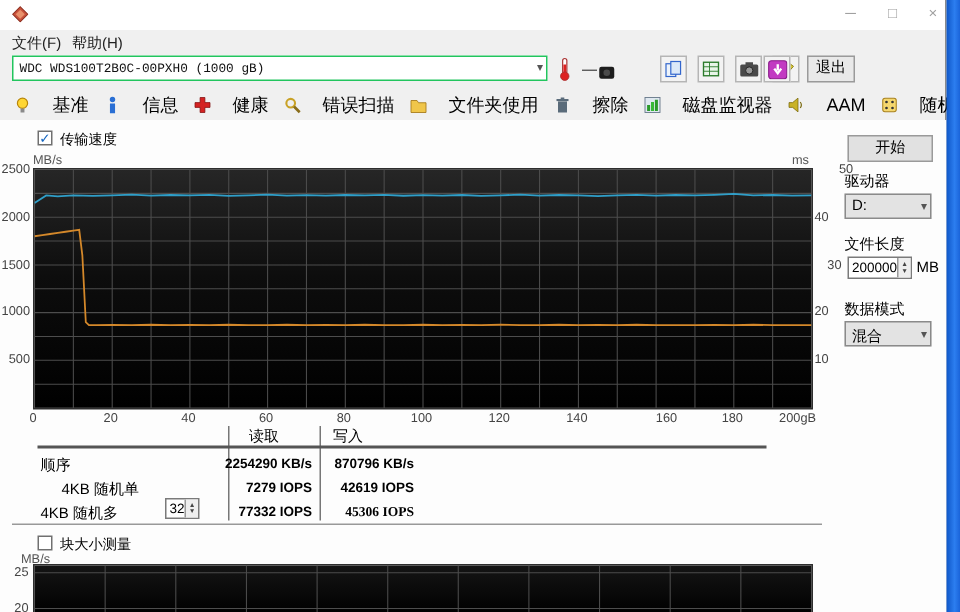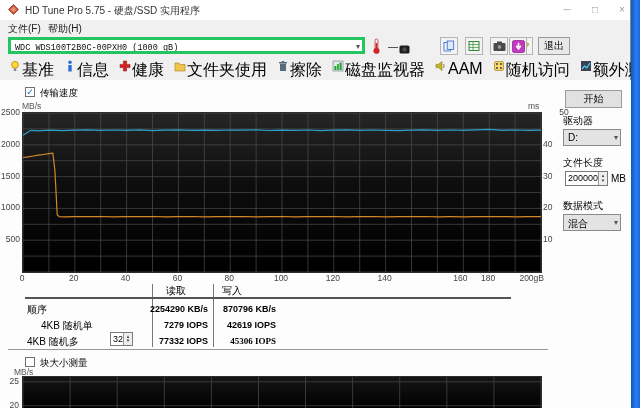--- a/index.html
+++ b/index.html
@@ -13,31 +13,31 @@
   #titlebar{position:absolute;left:0;top:0;width:630px;height:20px;background:#ffffff;}
   #app-icon{position:absolute;left:8px;top:4px;width:11px;height:11px;}
   #app-icon svg{display:block;}
   #title-text{position:absolute;left:25px;top:4px;font-size:10px;color:#333;white-space:nowrap;}
   .winctl{position:absolute;top:2px;width:22px;height:16px;text-align:center;font-size:10px;color:#a0a0a0;line-height:16px;}
   
   #menubar{position:absolute;left:0;top:20px;width:630px;height:16px;background:#f0f0f0;}
   .menu-item{position:absolute;top:2px;font-size:10px;color:#222;padding:0 4px;}
   
   #toolbar{position:absolute;left:0;top:36px;width:630px;height:21px;background:#f0f0f0;}
-  .combo{background:#fff;border:3px solid #22c55e;box-sizing:border-box;overflow:hidden;}
+  .combo{background:#fff;border:1px solid #22c55e;box-sizing:border-box;overflow:hidden;}
   #drive-combo{position:absolute;left:8px;top:1px;width:357px;height:17px;}
   #drive-combo .cv{position:absolute;left:4px;top:3px;font-size:8.5px;font-family:"Liberation Mono","DejaVu Sans Mono",monospace;color:#111;white-space:nowrap;}
   .combo-arrow{position:absolute;right:2px;top:2px;font-size:8px;color:#555;}
   #temp-dash{position:absolute;left:388px;top:5px;font-size:10px;color:#222;}
   .tbtn{position:absolute;top:1px;width:18px;height:18px;background:#f3f3f3;border:1px solid #b5b5b5;box-sizing:border-box;display:flex;align-items:center;justify-content:center;}
   #exit-btn{position:absolute;left:538px;top:1px;width:32px;height:18px;background:#e9e9e9;border:1px solid #9a9a9a;box-sizing:border-box;
             font-size:10px;text-align:center;line-height:16px;color:#000;}
   
   #tabbar{position:absolute;left:4px;top:56px;height:24px;display:flex;align-items:flex-end;}
-  .tab{display:flex;gap:1px;height:20px;padding:0 5px;font-size:16px;color:#000;white-space:nowrap;}
+  .tab{display:flex;align-items:center;gap:14px;height:20px;padding:0 5px;font-size:12px;color:#000;white-space:nowrap;}
   .tab.selected{background:#fafafa;border:1px solid #9a9a9a;border-bottom:none;height:23px;}
   .ticon{width:12px;height:12px;display:inline-block;}
   .ticon svg{display:block;}
   
   #content{position:absolute;left:0;top:80px;width:631px;height:328px;background:#fdfdfd;}
   .chk{position:absolute;width:10px;height:10px;background:#fff;border:1px solid #707070;box-sizing:border-box;
        font-size:9px;line-height:8px;text-align:center;color:#1566c0;font-weight:bold;}
   .chk-label{position:absolute;font-size:9.5px;color:#000;white-space:nowrap;}
   .axis-unit{position:absolute;font-size:8.5px;color:#555;}
   .tick{position:absolute;font-size:8.5px;color:#444;white-space:nowrap;}
@@ -67,21 +67,20 @@
 <div id="screen">
   <div id="window">
 
     <div id="titlebar">
       <span id="app-icon">
         <svg width="11" height="11" viewBox="0 0 11 11">
             <polygon points="5.5,0.5 10.5,5.5 5.5,10.5 0.5,5.5" fill="#c8503a" stroke="#8a2a1a" stroke-width="0.7"></polygon>
             <polygon points="5.5,2.5 8.5,5.5 5.5,8.5 2.5,5.5" fill="#e8906a"></polygon>
           </svg>
       </span>
-      <span id="title-text">HD Tune Pro 5.75 - 硬盘/SSD 实用程序</span>
       <span class="winctl" style="left:556px;">─</span>
       <span class="winctl" style="left:584px;">□</span>
       <span class="winctl" style="left:611px;">×</span>
     </div>
 
     <div id="menubar">
       <span class="menu-item" style="left:4px;">文件(F)</span>
       <span class="menu-item" style="left:44px;">帮助(H)</span>
     </div>
 
@@ -159,20 +158,29 @@
           </span>
           <span>信息</span>
         </div>
         <div class="tab">
           <span class="ticon">
             <svg width="12" height="12" viewBox="0 0 12 12">
               <path d="M4.4 1 h3.2 v3.4 H11 v3.2 H7.6 V11 H4.4 V7.6 H1 V4.4 h3.4 z" fill="#d42222" stroke="#801010" stroke-width="0.5"></path>
             </svg>
           </span>
           <span>健康</span>
+        </div>
+        <div class="tab">
+          <span class="ticon">
+            <svg width="12" height="12" viewBox="0 0 12 12">
+              <circle cx="4.8" cy="4.8" r="2.9" fill="none" stroke="#c9a227" stroke-width="1.4"></circle>
+              <line x1="7" y1="7" x2="10.8" y2="10.8" stroke="#8a6d1a" stroke-width="1.8"></line>
+            </svg>
+          </span>
+          <span>错误扫描</span>
         </div>
         <div class="tab">
           <span class="ticon">
             <svg width="12" height="12" viewBox="0 0 12 12">
               <path d="M1 3 h4 l1 1.5 h5 V11 H1 z" fill="#f0c64a" stroke="#a87d1d" stroke-width="0.6"></path>
             </svg>
           </span>
           <span>文件夹使用</span>
         </div>
         <div class="tab">
@@ -324,32 +332,32 @@
             <line x1="0" y1="28.7" x2="518" y2="28.7"></line>
           </g>
         </svg>
     <span class="tick" style="left: 0px; top: 27px; width: 20px; text-align: right;">2500</span>
         <span class="tick" style="left: 0px; top: 58.8px; width: 20px; text-align: right;">2000</span>
         <span class="tick" style="left: 0px; top: 90.6px; width: 20px; text-align: right;">1500</span>
         <span class="tick" style="left: 0px; top: 122.4px; width: 20px; text-align: right;">1000</span>
         <span class="tick" style="left: 0px; top: 154.2px; width: 20px; text-align: right;">500</span>
         <span class="tick" style="left: 543px; top: 27px; width: 18px; text-align: center; padding-left: 12px;">50</span>
         <span class="tick" style="left: 543px; top: 58.8px; width: 18px; text-align: left;">40</span>
-        <span class="tick" style="left: 543px; top: 90.6px; width: 18px; text-align: left;">30</span>
+        <span class="tick" style="left: 543px; top: 90.6px; width: 18px; text-align: right;">30</span>
         <span class="tick" style="left: 543px; top: 122.4px; width: 18px; text-align: left;">20</span>
         <span class="tick" style="left: 543px; top: 154.2px; width: 18px; text-align: left;">10</span>
         <span class="tick" style="left: 7px; top: 193px; width: 30px; text-align: center;">0</span>
         <span class="tick" style="left: 58.8px; top: 193px; width: 30px; text-align: center;">20</span>
         <span class="tick" style="left: 110.6px; top: 193px; width: 30px; text-align: center;">40</span>
         <span class="tick" style="left: 162.4px; top: 193px; width: 30px; text-align: center;">60</span>
         <span class="tick" style="left: 214.2px; top: 193px; width: 30px; text-align: center;">80</span>
         <span class="tick" style="left: 266px; top: 193px; width: 30px; text-align: center;">100</span>
         <span class="tick" style="left: 317.8px; top: 193px; width: 30px; text-align: center;">120</span>
         <span class="tick" style="left: 369.6px; top: 193px; width: 30px; text-align: center;">140</span>
-        <span class="tick" style="left: 421.4px; top: 193px; width: 30px; text-align: center; margin-left: 24px;">160</span>
+        <span class="tick" style="left: 421.4px; top: 193px; width: 30px; text-align: right;">160</span>
         <span class="tick" style="left: 473.2px; top: 193px; width: 30px; text-align: center;">180</span>
         <span class="tick" style="left: 512px; top: 193px; width: 32px; text-align: right;">200gB</span>
         <span class="tick" style="left: 0px; top: 295.776px; width: 19px; text-align: right;">25</span>
         <span class="tick" style="left: 0px; top: 319.657px; width: 19px; text-align: right;">20</span>
       </div>
 
     <div id="start-btn">开始</div>
     <span class="side-label" style="left:563px;top:114px;">驱动器</span>
     <div class="side-combo" style="left:563px;top:129px;">
       <span class="cv">D:</span>

